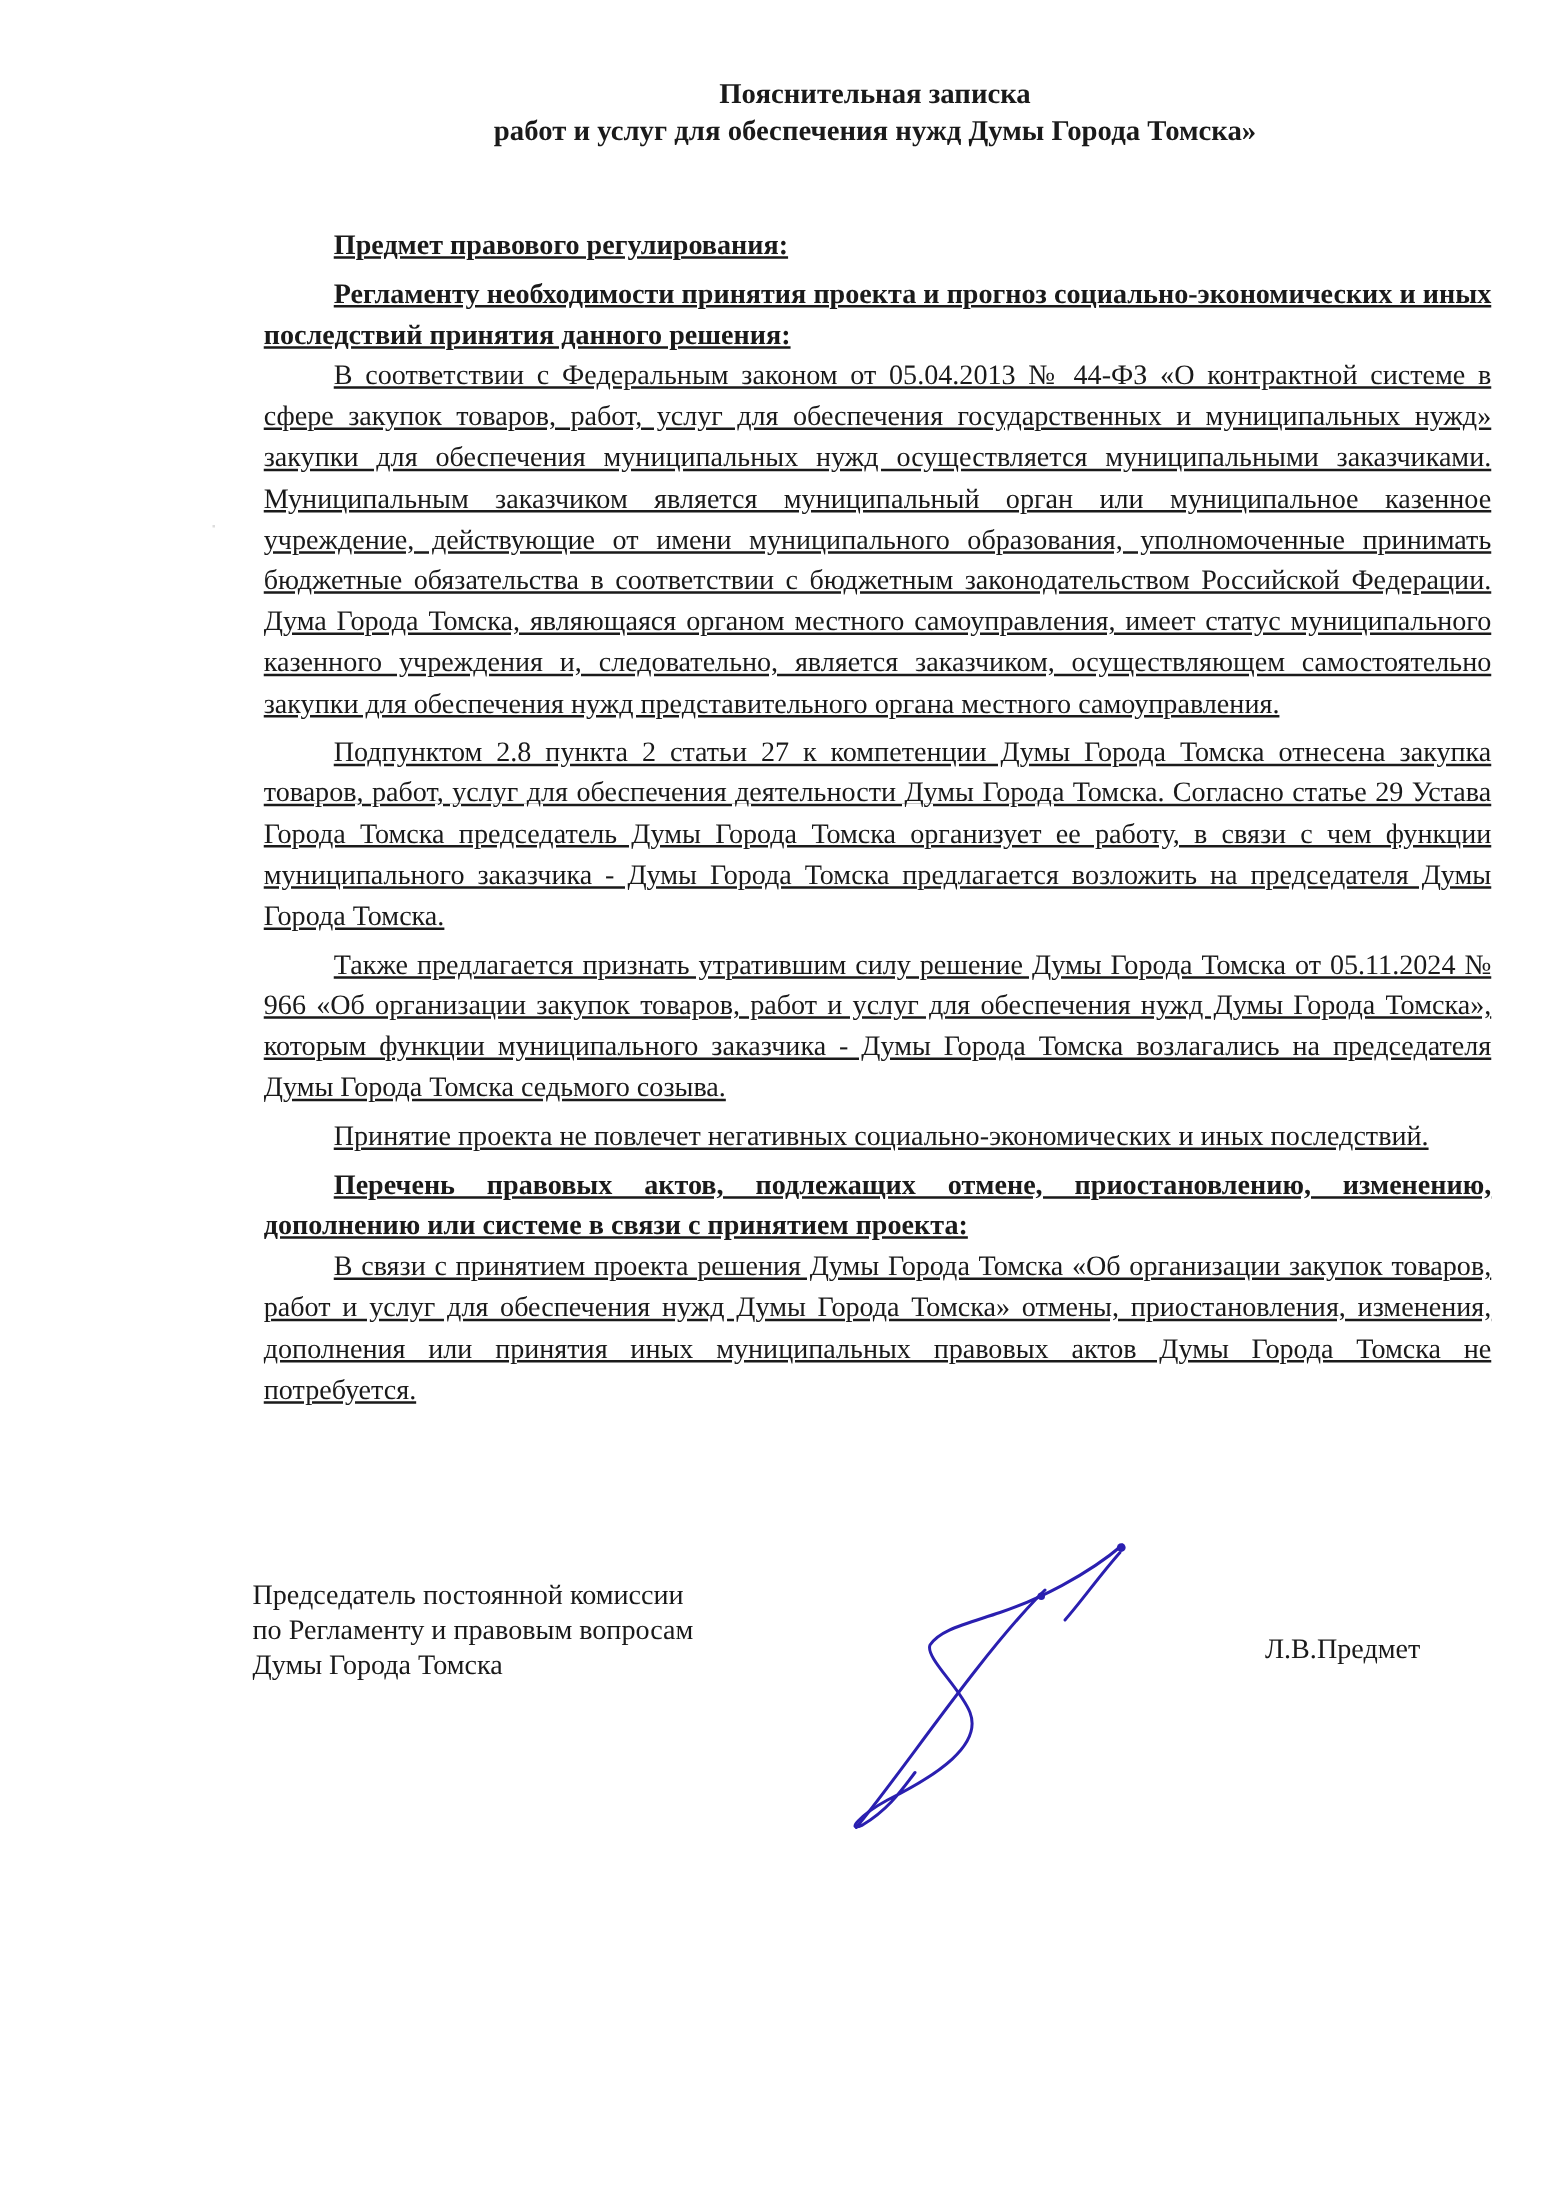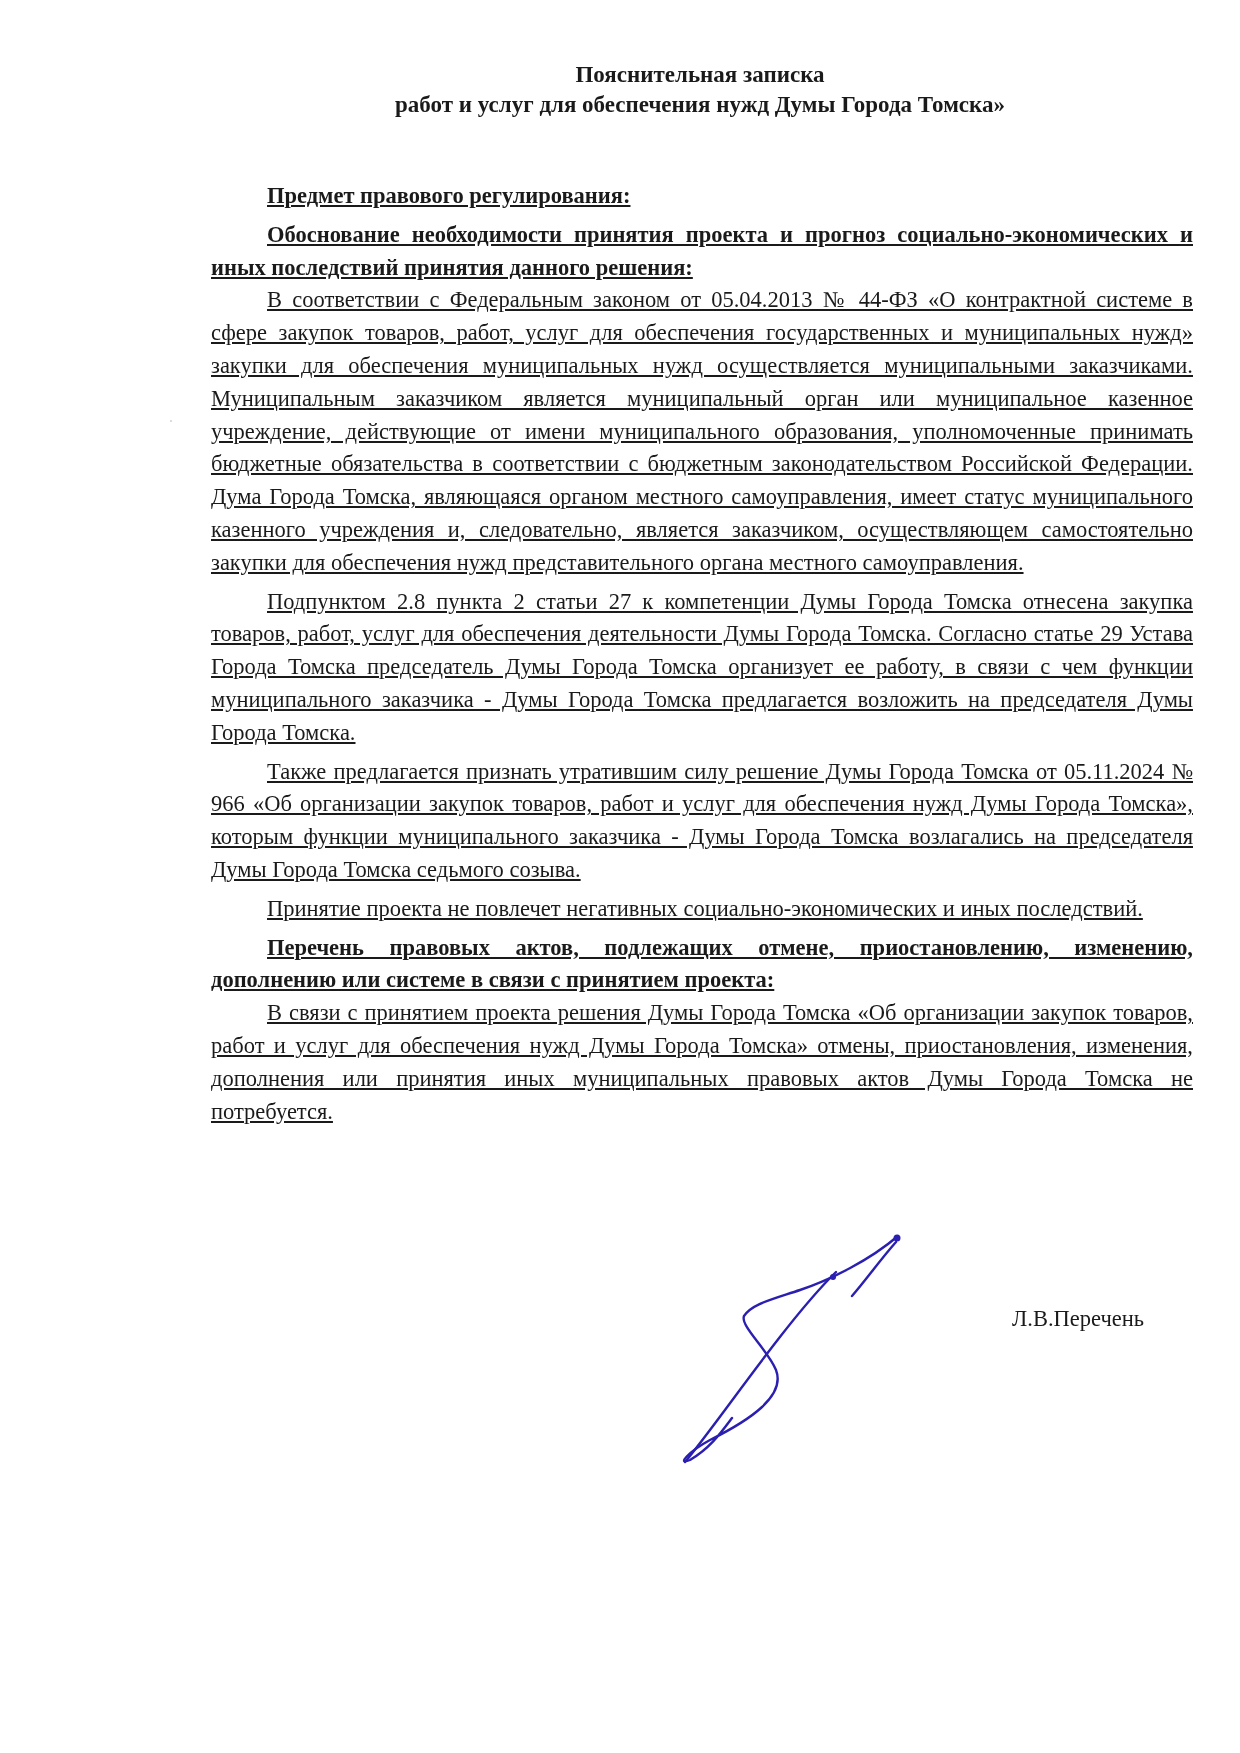--- a/index.html
+++ b/index.html
@@ -25,38 +25,43 @@
   <span class="margin-dot"></span>
 
   <div class="header">
     <div>Пояснительная записка</div>
     <div>работ и услуг для обеспечения нужд Думы Города Томска»</div>
   </div>
 
   <div class="body">
     <p class="p bold">Предмет правового регулирования:</p>
 
-    <p class="p bold gap-s">Обоснование необходимости принятия проекта и прогноз социально-экономических и иных последствий принятия данного решения:</p>
+    <p class="p bold gap-s">Регламенту необходимости принятия проекта и прогноз социально-экономических и иных последствий принятия данного решения:</p>
     <p class="p">В соответствии с Федеральным законом от 05.04.2013 № 44-ФЗ «О контрактной системе в сфере закупок товаров, работ, услуг для обеспечения государственных и муниципальных нужд» закупки для обеспечения муниципальных нужд осуществляется муниципальными заказчиками. Муниципальным заказчиком является муниципальный орган или муниципальное казенное учреждение, действующие от имени муниципального образования, уполномоченные принимать бюджетные обязательства в соответствии с бюджетным законодательством Российской Федерации. Дума Города Томска, являющаяся органом местного самоуправления, имеет статус муниципального казенного учреждения и, следовательно, является заказчиком, осуществляющем самостоятельно закупки для обеспечения нужд представительного органа местного самоуправления.</p>
     <p class="p gap-s">Подпунктом 2.8 пункта 2 статьи 27 к компетенции Думы Города Томска отнесена закупка товаров, работ, услуг для обеспечения деятельности Думы Города Томска. Согласно статье 29 Устава Города Томска председатель Думы Города Томска организует ее работу, в связи с чем функции муниципального заказчика - Думы Города Томска предлагается возложить на председателя Думы Города Томска.</p>
     <p class="p gap-s">Также предлагается признать утратившим силу решение Думы Города Томска от 05.11.2024 № 966 «Об организации закупок товаров, работ и услуг для обеспечения нужд Думы Города Томска», которым функции муниципального заказчика - Думы Города Томска возлагались на председателя Думы Города Томска седьмого созыва.</p>
     <p class="p gap-s">Принятие проекта не повлечет негативных социально-экономических и иных последствий.</p>
 
     <p class="p bold gap-s">Перечень правовых актов, подлежащих отмене, приостановлению, изменению, дополнению или системе в связи с принятием проекта:</p>
     <p class="p">В связи с принятием проекта решения Думы Города Томска «Об организации закупок товаров, работ и услуг для обеспечения нужд Думы Города Томска» отмены, приостановления, изменения, дополнения или принятия иных муниципальных правовых актов Думы Города Томска не потребуется.</p>
   </div>
 
+  <div class="sig-block">
+    <div>Председатель постоянной комиссии</div>
+    <div>по Регламенту и правовым вопросам</div>
+    <div>Думы Города Томска</div>
+  </div>
 
   <svg class="signature" viewBox="0 0 320 260">
     <g fill="none" stroke="#2a1fb0" stroke-width="2.4" stroke-linecap="round" stroke-linejoin="round">
 
       <path d="M45 242 C 80 200, 140 110, 190 58 L 196 52"></path>
 
       <path d="M258 16 C 230 40, 190 60, 160 70 C 130 80, 112 84, 104 96 C 100 106, 128 130, 136 150 C 146 176, 110 200, 70 220 C 48 232, 36 246, 50 240 C 70 228, 80 214, 92 198"></path>
 
       <path d="M256 22 C 240 40, 226 60, 212 76"></path>
     </g>
     <circle cx="193" cy="57" r="3" fill="#2a1fb0"></circle>
     <circle cx="257" cy="18" r="3.5" fill="#2a1fb0"></circle>
   </svg>
 
-  <div class="sig-name">Л.В.Перечень</div>
+  <div class="sig-name">Л.В.Предмет</div>
 </div>
 
 </body></html>

